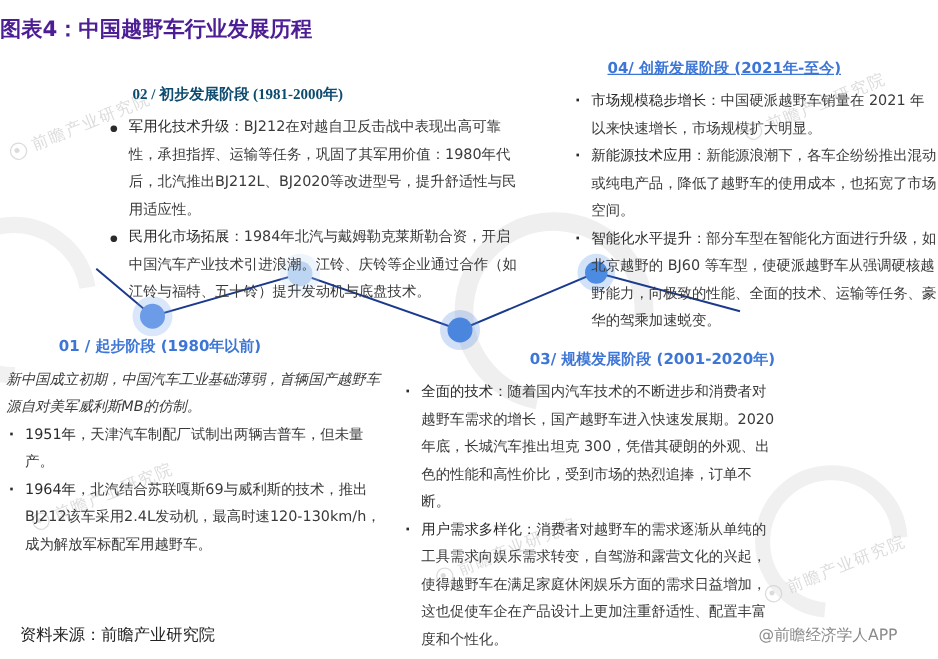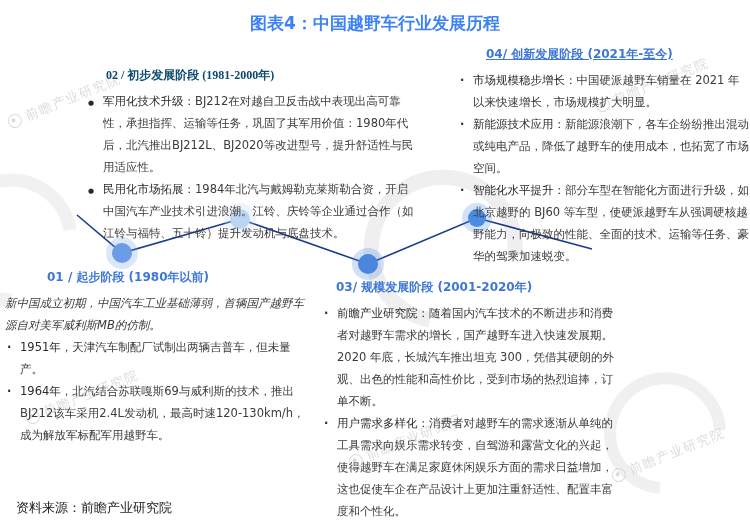--- a/index.html
+++ b/index.html
@@ -1,37 +1,37 @@
 <!DOCTYPE html>
 <html><head>
 <meta charset="utf-8">
 <style>
   html,body{margin:0;padding:0;background:#fff;}
   .canvas{
     position:relative;width:750px;height:527px;background:#ffffff;overflow:hidden;
     font-family:"DejaVu Sans",sans-serif;color:#3a3a3a;
   }
   .title{
-    position:absolute;top:12px;left:0;width:100%;text-align:center;
-    font-size:17px;font-weight:bold;color:#3b82f6;z-index:3;
+    position:absolute;top:12px;left:0;width:100%;text-align:left;
+    font-size:17px;font-weight:bold;color:#4c1d95;z-index:3;
   }
   .stage{position:absolute;font-size:11.5px;line-height:22px;z-index:2;}
   .stage-header{font-weight:bold;font-size:12px;margin:0 0 4px 0;}
   .intro{margin:0;font-style:italic;}
   .bullets{list-style:none;margin:0;padding:0;}
   .bullets li{position:relative;padding-left:15px;}
   .bullets li::before{content:"\00B7";position:absolute;left:2px;top:0;font-weight:bold;color:#2b2b2b;}
   .bullets.dot-large li::before{content:"\25CF";font-size:7px;top:2px;left:0;}
   .b-label{font-weight:normal;color:#2b2b2b;}
   .s01{left:5px;top:266px;width:308px;}
   .s01 .stage-header{margin-left:42px;}
   .s02{left:88px;top:64px;width:330px;}
   .s02 .stage-header{margin-left:18px;}
   .s03{left:322px;top:276px;width:298px;}
-  .s03 .stage-header{margin-left:14px;}
+  .s03 .stage-header{text-align:right;}
   .s04{left:458px;top:43px;width:292px;}
   .s04 .stage-header{margin-left:28px;text-decoration:underline;}
   #timeline-svg{position:absolute;left:0;top:0;z-index:1;pointer-events:none;}
   .deco-svg{position:absolute;left:0;top:0;z-index:0;pointer-events:none;}
   .wm{
     position:absolute;z-index:0;display:flex;align-items:center;gap:5px;
     color:#cdcdcd;font-size:13px;letter-spacing:1.5px;opacity:.7;
     transform:rotate(-22deg);white-space:nowrap;
   }
   .wm-logo{width:12px;height:12px;border:1.5px solid #cdcdcd;border-radius:50%;flex:0 0 auto;position:relative;}
@@ -111,22 +111,23 @@
     <p class="intro">新中国成立初期，中国汽车工业基础薄弱，首辆国产越野车源自对美军威利斯MB的仿制。</p>
     <ul class="bullets">
         <li><span class="b-label">1951年</span><span>，天津汽车制配厂试制出两辆吉普车，但未量产。</span></li>
         <li><span class="b-label">1964年</span><span>，北汽结合苏联嘎斯69与威利斯的技术，推出BJ212该车采用2.4L发动机，最高时速120-130km/h，成为解放军标配军用越野车。</span></li>
       </ul>
   </section>
 
   <section class="stage s03">
     <div class="stage-header" style="color: rgb(61, 118, 214);">03/ 规模发展阶段 (2001-2020年)</div>
     <ul class="bullets">
-        <li><span class="b-label">前瞻产业研究院：</span><span>随着国内汽车技术的不断进步和消费者对越野车需求的增长，国产越野车进入快速发展期。2020 年底，长城汽车推出坦克 300，凭借其硬朗的外观、出色的性能和高性价比，受到市场的热烈追捧，订单不断。</span></li>
+        <li><span class="b-label">全面的技术：</span><span>随着国内汽车技术的不断进步和消费者对越野车需求的增长，国产越野车进入快速发展期。2020 年底，长城汽车推出坦克 300，凭借其硬朗的外观、出色的性能和高性价比，受到市场的热烈追捧，订单不断。</span></li>
         <li><span class="b-label">用户需求多样化：</span><span>消费者对越野车的需求逐渐从单纯的工具需求向娱乐需求转变，自驾游和露营文化的兴起，使得越野车在满足家庭休闲娱乐方面的需求日益增加，这也促使车企在产品设计上更加注重舒适性、配置丰富度和个性化。</span></li>
       </ul>
   </section>
 
   <div class="footer">
     <span class="source">资料来源：前瞻产业研究院</span>
+    <span class="credit">@前瞻经济学人APP</span>
   </div>
 
 </div>
 
 </body></html>

